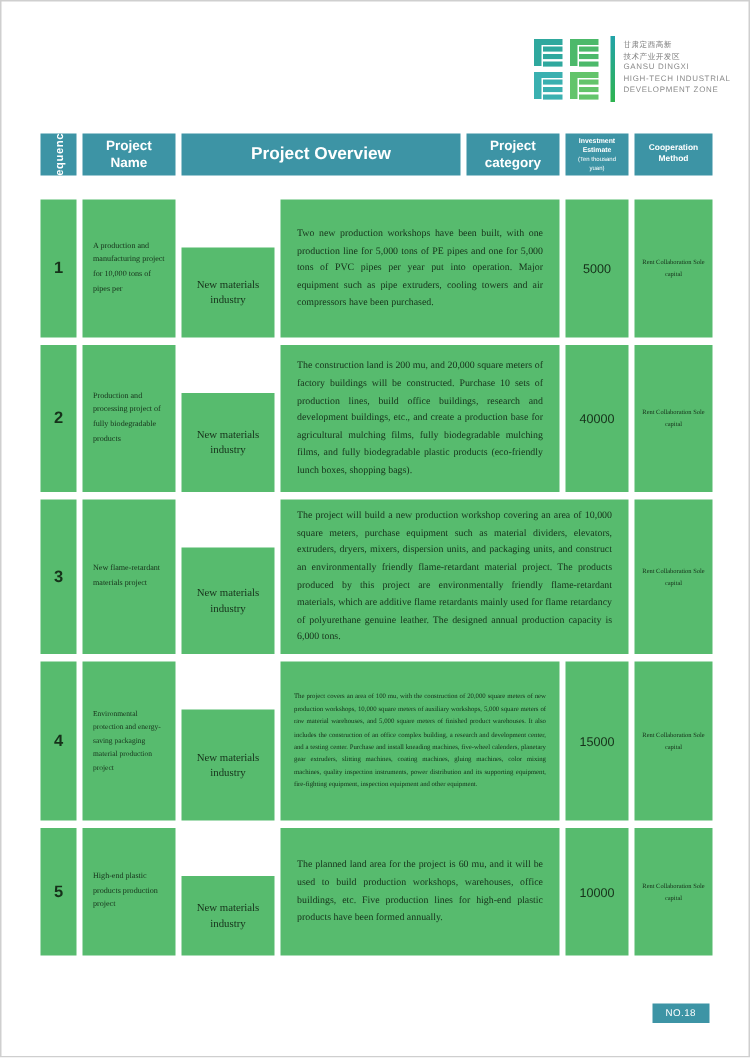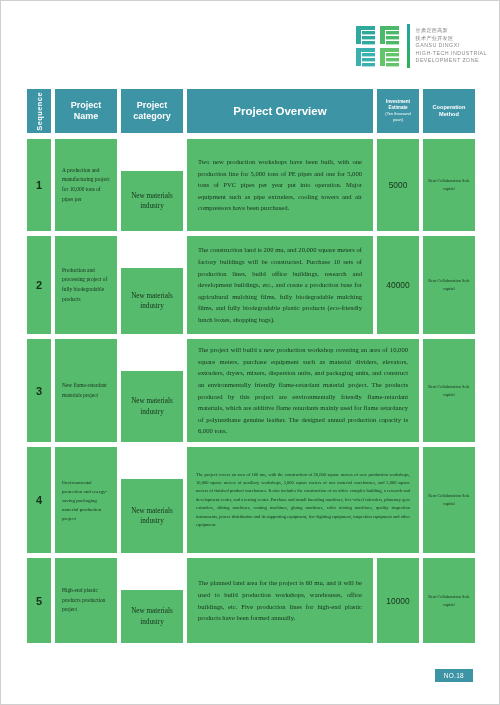--- a/index.html
+++ b/index.html
@@ -95,21 +95,21 @@
   }
   .cell:last-child { margin-right: 0; }
 
   
   .row-head .cell {
     background: #3d94a5;
     color: #ffffff;
     font-family: "Liberation Sans", sans-serif;
     font-weight: bold;
   }
-  .row-head { height: 44px; margin-bottom: 6px; }
+  .row-head { height: 28px; margin-bottom: 16px; }
 
   .c-seq  { width: 24px; flex: 0 0 24px; }
   .c-name { width: 62px; flex: 0 0 62px; }
   .c-cat  { width: 62px; flex: 0 0 62px; }
   .c-ov   { flex: 1 1 auto; }
   .c-inv  { width: 42px; flex: 0 0 42px; }
   .c-coop { width: 52px; flex: 0 0 52px; }
 
   .row-head .c-seq {
     font-size: 7.5px;
@@ -268,22 +268,22 @@
     </div>
   </div>
 
   <div class="table">
 
     <div class="row row-head">
       <div class="cell c-seq">
         <span>Sequence</span>
       </div>
       <div class="cell c-name">Project Name</div>
+      <div class="cell c-ov">Project Overview</div>
       <div class="cell c-cat">Project category</div>
-      <div class="cell c-ov">Project Overview</div>
       <div class="cell c-inv">
         <div>
           <div>Investment Estimate</div>
           <div class="sub">(Ten thousand yuan)</div>
         </div>
       </div>
       <div class="cell c-coop">Cooperation Method</div>
     </div>
 
     <div class="row row-body h-r1">
@@ -310,20 +310,21 @@
       <div class="cell c-cat">New materials industry</div>
       <div class="cell c-ov">The project will build a new production workshop covering an area of 10,000 square meters, purchase equipment such as material dividers, elevators, extruders, dryers, mixers, dispersion units, and packaging units, and construct an environmentally friendly flame-retardant material project. The products produced by this project are environmentally friendly flame-retardant materials, which are additive flame retardants mainly used for flame retardancy of polyurethane genuine leather. The designed annual production capacity is 6,000 tons.</div>
       <div class="cell c-coop">Rent Collaboration Sole capital</div>
     </div>
 
     <div class="row row-body dense h-r4">
       <div class="cell c-seq">4</div>
       <div class="cell c-name">Environmental protection and energy-saving packaging material production project</div>
       <div class="cell c-cat">New materials industry</div>
       <div class="cell c-ov">The project covers an area of 100 mu, with the construction of 20,000 square meters of new production workshops, 10,000 square meters of auxiliary workshops, 5,000 square meters of raw material warehouses, and 5,000 square meters of finished product warehouses. It also includes the construction of an office complex building, a research and development center, and a testing center. Purchase and install kneading machines, five-wheel calenders, planetary gear extruders, slitting machines, coating machines, gluing machines, color mixing machines, quality inspection instruments, power distribution and its supporting equipment, fire-fighting equipment, inspection equipment and other equipment.</div>
+      <div class="cell c-inv">15000</div>
       <div class="cell c-coop">Rent Collaboration Sole capital</div>
     </div>
 
     <div class="row row-body h-r5">
       <div class="cell c-seq">5</div>
       <div class="cell c-name">High-end plastic products production project</div>
       <div class="cell c-cat">New materials industry</div>
       <div class="cell c-ov">The planned land area for the project is 60 mu, and it will be used to build production workshops, warehouses, office buildings, etc. Five production lines for high-end plastic products have been formed annually.</div>
       <div class="cell c-inv">10000</div>
       <div class="cell c-coop">Rent Collaboration Sole capital</div>

